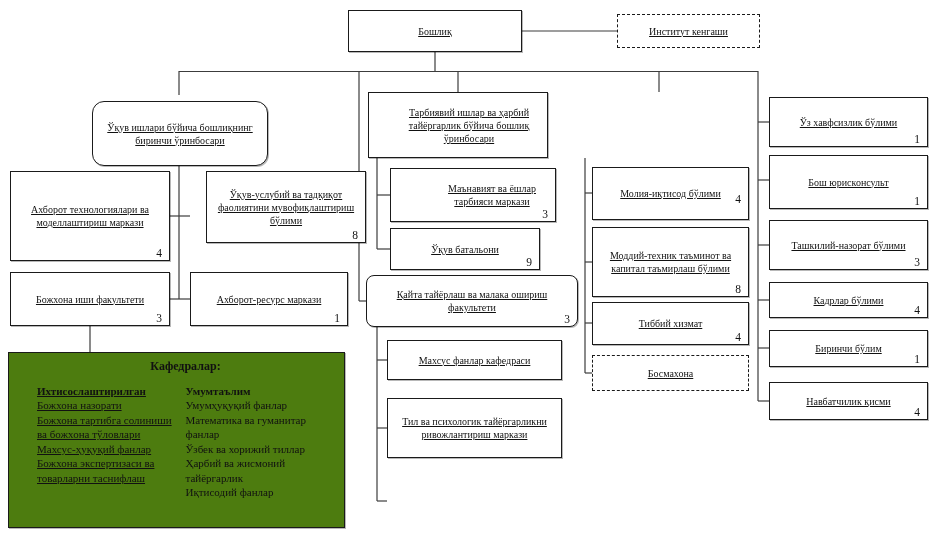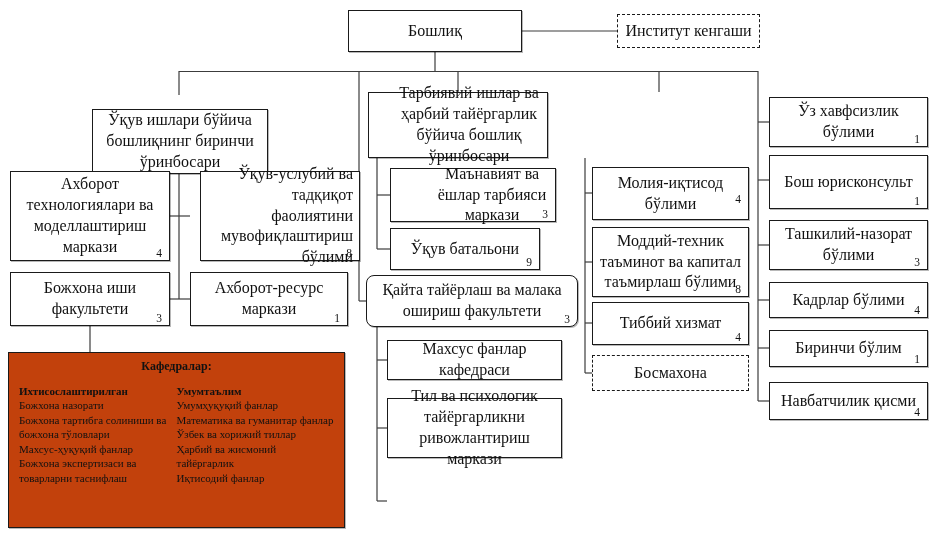--- a/index.html
+++ b/index.html
@@ -23,51 +23,52 @@
     text-align:center;
     box-sizing:border-box;
     z-index:1;
     padding:2px 6px;
   }
   .box.dashed{
     border:1px dashed #1a1a1a;
     box-shadow:none;
   }
   .box .lbl{
-    font-size:16px;
+    font-size:10px;
     line-height:1.3;
+    text-decoration:underline;
   }
   .box .cnt{
     position:absolute;
     right:7px;
     bottom:1px;
     font-size:11.5px;
   }
   .root-lbl{font-size:13px;}
   
   .kaf{
     position:absolute;
-    background:#c2410c;
+    background:#4d7c0f;
     border:1px solid #1a1a1a;
     box-shadow:1px 1px 0 rgba(0,0,0,0.28);
     box-sizing:border-box;
     z-index:1;
-    padding:6px 10px 4px 10px;
+    padding:6px 10px 4px 28px;
     font-size:11px;
     line-height:1.32;
   }
   .kaf-title{
     text-align:center;
     font-weight:bold;
     font-size:12px;
     margin-bottom:9px;
   }
   .kaf-cols{display:flex;}
   .kaf-col{box-sizing:border-box;}
-  .kaf-col.left{width:50%;padding-right:8px;}
+  .kaf-col.left{width:50%;padding-right:8px;text-decoration:underline;}
   .kaf-col.right{width:50%;}
   .kaf-col .hdr{font-weight:bold;}
   .kaf-col div{margin:0;}
 </style>
 </head>
 <body>
 
 <div id="stage">
 
   <svg id="wires" width="936" height="540" viewBox="0 0 936 540">
@@ -106,28 +107,28 @@
     </g>
   </svg>
 
   <div class="box" style="left:348px;top:10px;width:174px;height:42px;">
     <div class="lbl root-lbl">Бошлиқ</div>
   </div>
   <div class="box dashed" style="left:617px;top:14px;width:143px;height:34px;">
     <div class="lbl">Институт кенгаши</div>
   </div>
 
-  <div class="box" style="left:92px;top:109px;width:176px;height:65px;">
+  <div class="box" style="left:92px;top:101px;width:176px;height:65px;border-radius:12px;">
     <div class="lbl">Ўқув ишлари бўйича бошлиқнинг биринчи ўринбосари</div>
   </div>
   <div class="box" style="left:10px;top:171px;width:160px;height:90px;">
     <div class="lbl">Ахборот технологиялари ва моделлаштириш маркази</div>
     <div class="cnt">4</div>
   </div>
-  <div class="box" style="left:200px;top:171px;width:160px;height:90px;text-align:right;">
+  <div class="box" style="left:206px;top:171px;width:160px;height:72px;">
     <div class="lbl">Ўқув-услубий ва тадқиқот фаолиятини мувофиқлаштириш бўлими</div>
     <div class="cnt">8</div>
   </div>
   <div class="box" style="left:10px;top:272px;width:160px;height:54px;">
     <div class="lbl">Божхона иши факультети</div>
     <div class="cnt">3</div>
   </div>
   <div class="box" style="left:190px;top:272px;width:158px;height:54px;">
     <div class="lbl">Ахборот-ресурс маркази</div>
     <div class="cnt">1</div>

